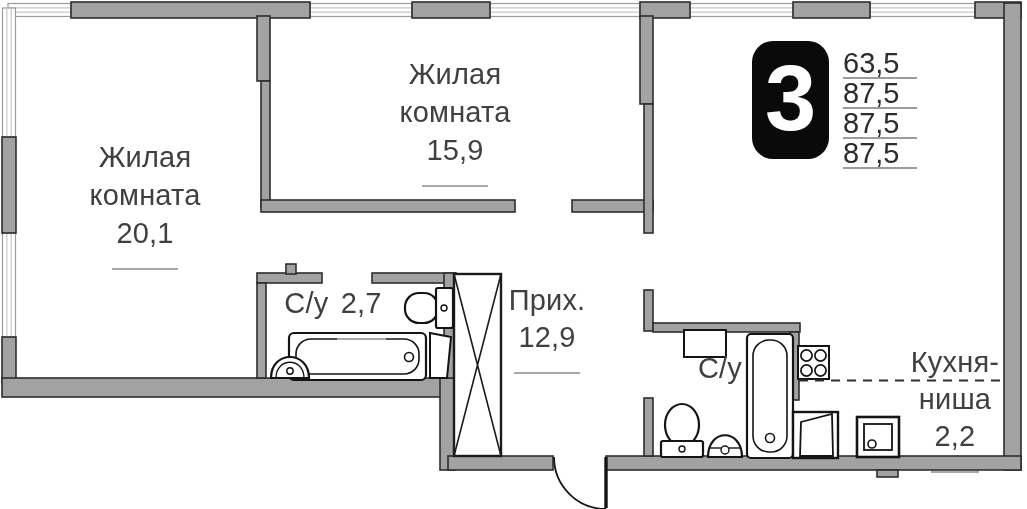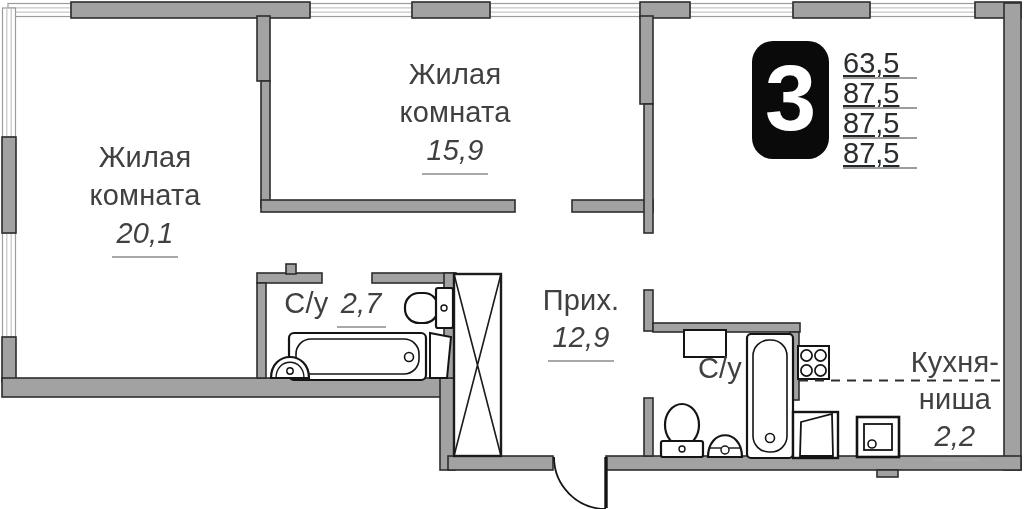--- a/index.html
+++ b/index.html
@@ -6,32 +6,32 @@
   .plan {
     position:relative; width:1027px; height:509px; background:#ffffff;
     font-family:"Liberation Sans", sans-serif; color:#24272a; overflow:hidden;
   }
   .plan svg { position:absolute; left:0; top:0; }
   .label {
     position:absolute; text-align:center; font-size:29px; line-height:38px;
     color:#404040; letter-spacing:0.2px; white-space:nowrap;
   }
   .label .u {
-    display:inline-block; border-bottom:2px solid #a8a8a8; padding:0 4px 4px;font-style:italic;
+    display:inline-block; border-bottom:2px solid #a8a8a8; padding:0 4px 16px;
   }
   .badge {
     position:absolute; left:752px; top:41px; width:77px; height:118px;
     background:#0a0a0a; border-radius:21px; display:flex;
     align-items:center; justify-content:center;
   }
   .badge span {
     color:#ffffff; font-size:92px; font-weight:bold; line-height:1;
     transform:translateY(-2px);
   }
-  .areas { position:absolute; left:843px; top:49px;text-decoration:underline; }
+  .areas { position:absolute; left:843px; top:49px; }
   .area-row {
     width:74px; font-size:29px; line-height:28px; padding-bottom:0;
     border-bottom:2px solid #9c9c9c; color:#2a2d2f;
   }
 </style>
 </head>
 <body>
 
 <div class="plan">
 
@@ -202,21 +202,21 @@
   </div>
 
 
   <div class="label" style="left:270px; top:284px; width:130px;">
     <div>
       <span>С/у</span>
       <span class="u">2,7</span>
     </div>
   </div>
 
-  <div class="label" style="left:521px; top:282px; width:120px; line-height:37px;">
+  <div class="label" style="left:487px; top:282px; width:120px; line-height:37px;">
     <div>Прих.</div>
     <div><span class="u">12,9</span></div>
   </div>
 
   <div class="label" style="left:678px; top:350px; width:84px; line-height:37px;">
     <div>С/у</div>
   </div>
 
   <div class="label" style="left:880px; top:344px; width:150px; line-height:37px;">
     <div>Кухня-</div>

